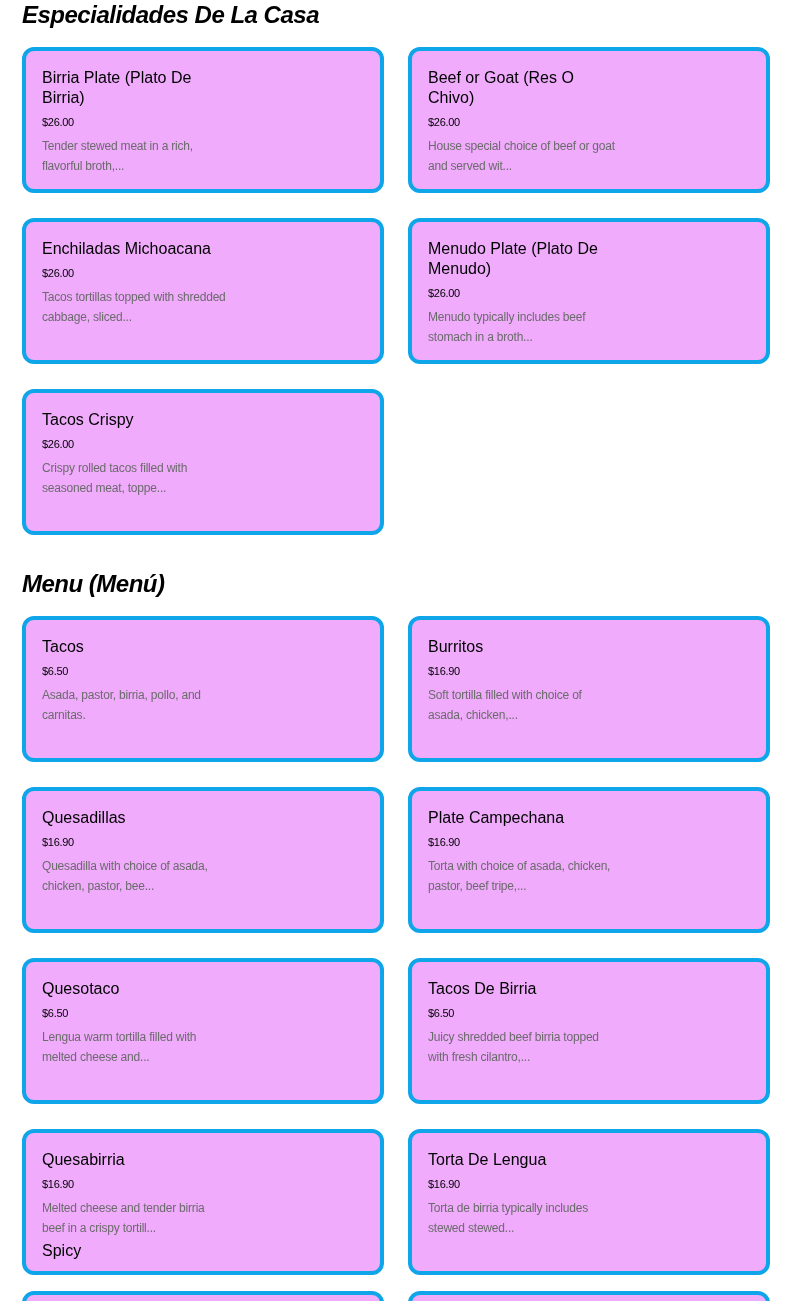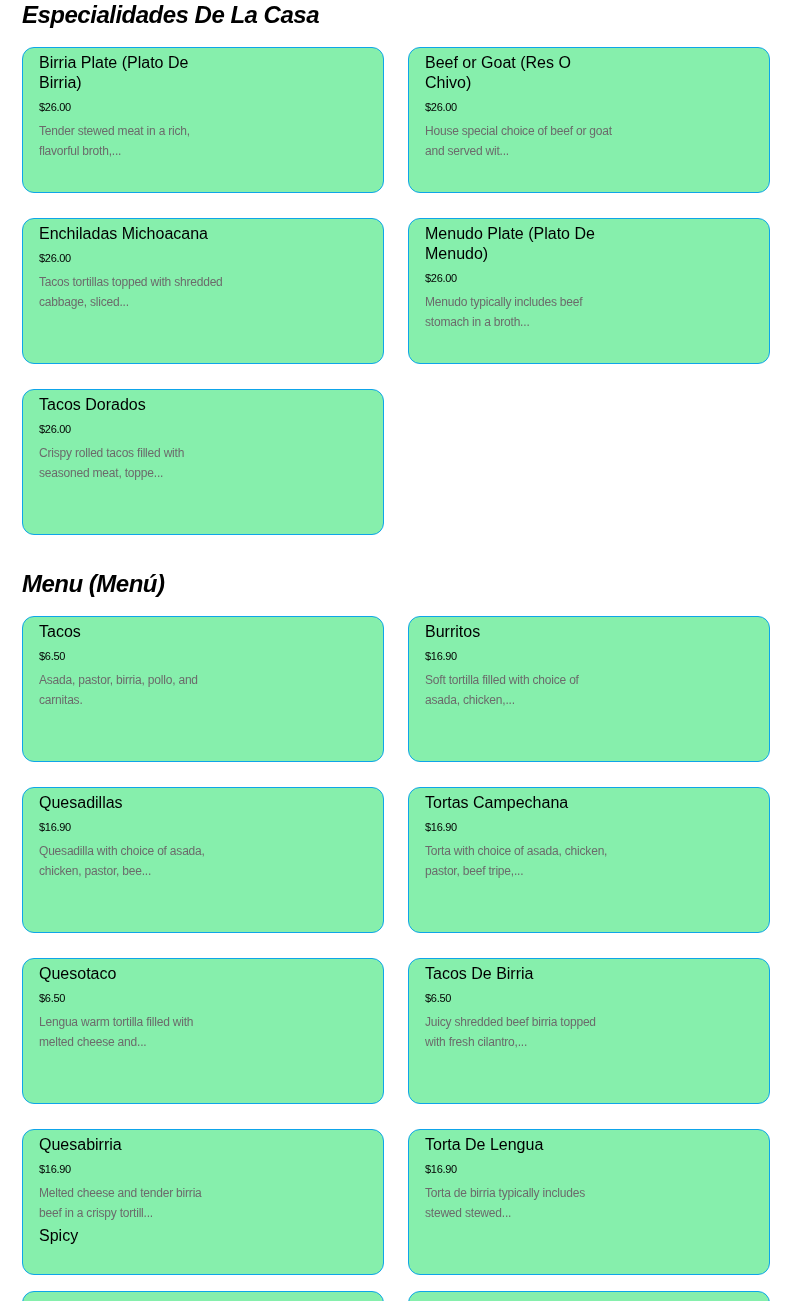--- a/index.html
+++ b/index.html
@@ -14,24 +14,24 @@
     .sec2-title { margin-top: 34px; height: 30px; }
     .grid {
       display: grid;
       grid-template-columns: 362px 362px;
       column-gap: 24px;
       row-gap: 25px;
       margin-top: 17px;
     }
     .card {
       height: 146px;
-      border: 1px solid #0ea5e9;
+      border: 4px solid #0ea5e9;
       border-radius: 12px;
-      padding: 5px 16px 12px 16px;
-      background: #86efac;
+      padding: 17px 16px 12px 16px;
+      background: #f0abfc;
       cursor: pointer;
       position: relative;
     }
     .card-text { width: 188px; }
     .item-name {
       font-size: 16px; font-weight: 500; line-height: 20px; color: #000;
       margin-top: 0;
     }
     .item-price {
       font-size: 11px; line-height: 18px; color: #000; margin-top: 5px;
@@ -81,21 +81,21 @@
     </div>
     <div class="card">
       <div class="card-text">
         <div class="item-name">Menudo Plate (Plato De Menudo)</div>
         <div class="item-price">$26.00</div>
         <div class="item-desc">Menudo typically includes beef stomach in a broth...</div>
       </div>
     </div>
     <div class="card">
       <div class="card-text">
-        <div class="item-name">Tacos Dorados</div>
+        <div class="item-name">Tacos Crispy</div>
         <div class="item-price">$26.00</div>
         <div class="item-desc">Crispy rolled tacos filled with seasoned meat, toppe...</div>
       </div>
     </div>
   </div>
 
   <h2 class="section-title sec2-title">Menu (Menú)</h2>
   <div class="grid">
     <div class="card">
       <div class="card-text">
@@ -113,21 +113,21 @@
     </div>
     <div class="card">
       <div class="card-text">
         <div class="item-name">Quesadillas</div>
         <div class="item-price">$16.90</div>
         <div class="item-desc">Quesadilla with choice of asada, chicken, pastor, bee...</div>
       </div>
     </div>
     <div class="card">
       <div class="card-text">
-        <div class="item-name">Tortas Campechana</div>
+        <div class="item-name">Plate Campechana</div>
         <div class="item-price">$16.90</div>
         <div class="item-desc">Torta with choice of asada, chicken, pastor, beef tripe,...</div>
       </div>
     </div>
     <div class="card">
       <div class="card-text">
         <div class="item-name">Quesotaco</div>
         <div class="item-price">$6.50</div>
         <div class="item-desc">Lengua warm tortilla filled with melted cheese and...</div>
       </div>

